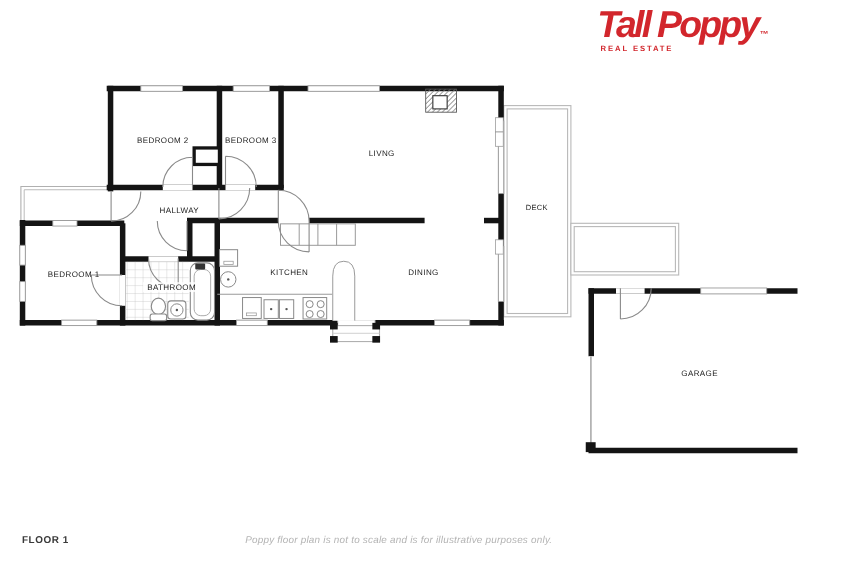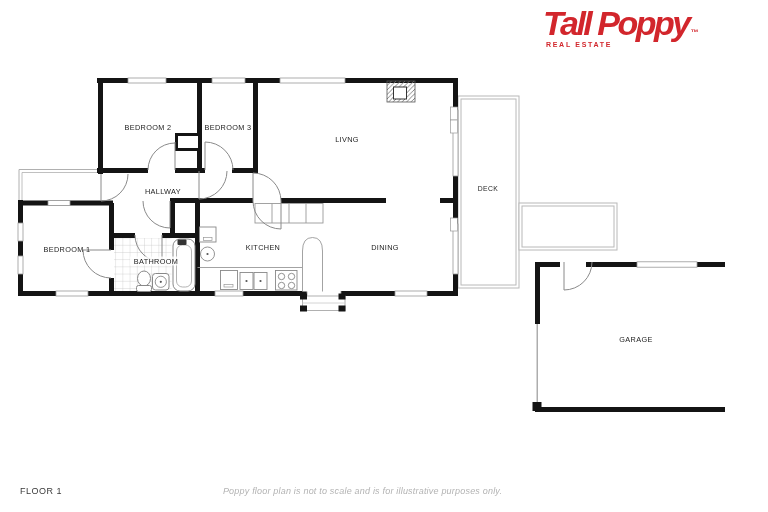--- a/index.html
+++ b/index.html
@@ -16,21 +16,21 @@
   svg.plan text.small { font-size:6.8px; }
   .logo { position:absolute; top:6px; right:12px; width:170px; color:var(--brand); }
   .logo-script {
     font-style:italic; font-weight:bold; font-size:34px;
     letter-spacing:-2.5px; line-height:1; white-space:nowrap;
   }
   .logo-tm { font-size:8px; font-style:normal; letter-spacing:0; margin-left:2px; }
   .logo-sub { font-size:7px; font-weight:bold; letter-spacing:1.7px; margin-top:1px; margin-left:3px; }
   .footer { position:absolute; left:0; right:0; bottom:12px; height:14px; }
   .floor-label {
-    position:absolute; left:20px; top:0; font-weight:normal; font-size:9px;
+    position:absolute; left:20px; top:0; font-weight:bold; font-size:9px;
     color:#3a3a3a; letter-spacing:.5px;
   }
   .disclaimer {
     text-align:center; font-style:italic; font-size:9px; color:#b3b3b3; letter-spacing:.2px;
   }
 </style>
 </head>
 <body>
 
 <div class="page">

